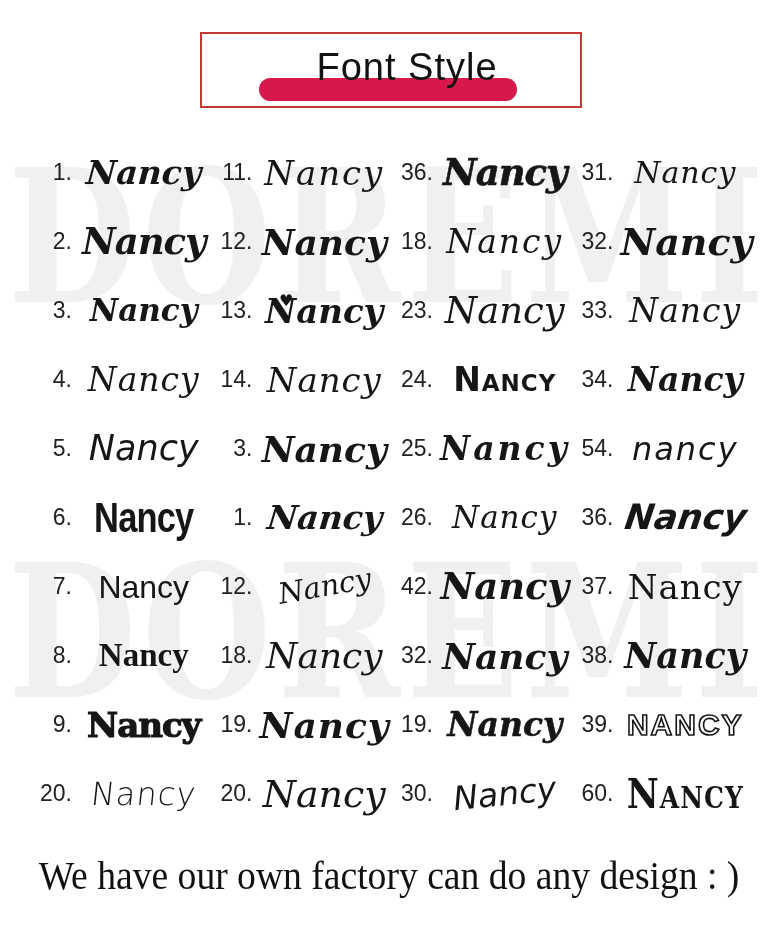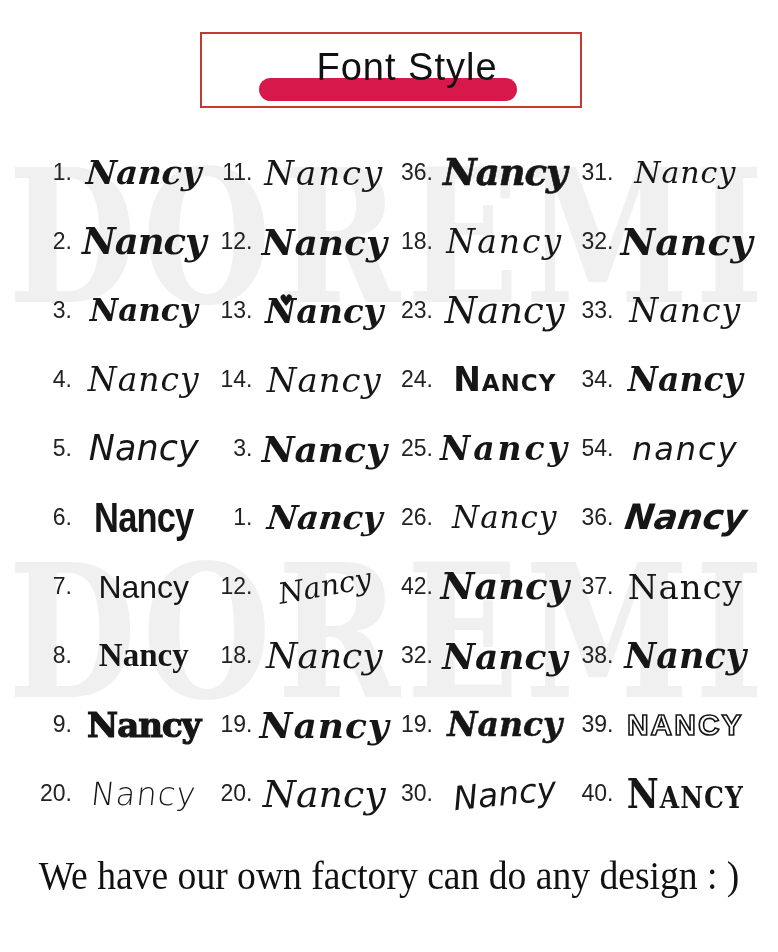--- a/index.html
+++ b/index.html
@@ -240,19 +240,19 @@
       </div>
       <div class="cell">
         <span class="num">38.</span>
         <span class="name s38">Nancy</span>
       </div>
       <div class="cell">
         <span class="num">39.</span>
         <span class="name s39">NANCY</span>
       </div>
       <div class="cell">
-        <span class="num">40.</span>
+        <span class="num">60.</span>
         <span class="name s40">Nancy</span>
       </div>
     </div>
 
   <div class="footer">We have our own factory can do any design : )</div>
 </div>
 
 </body></html>

